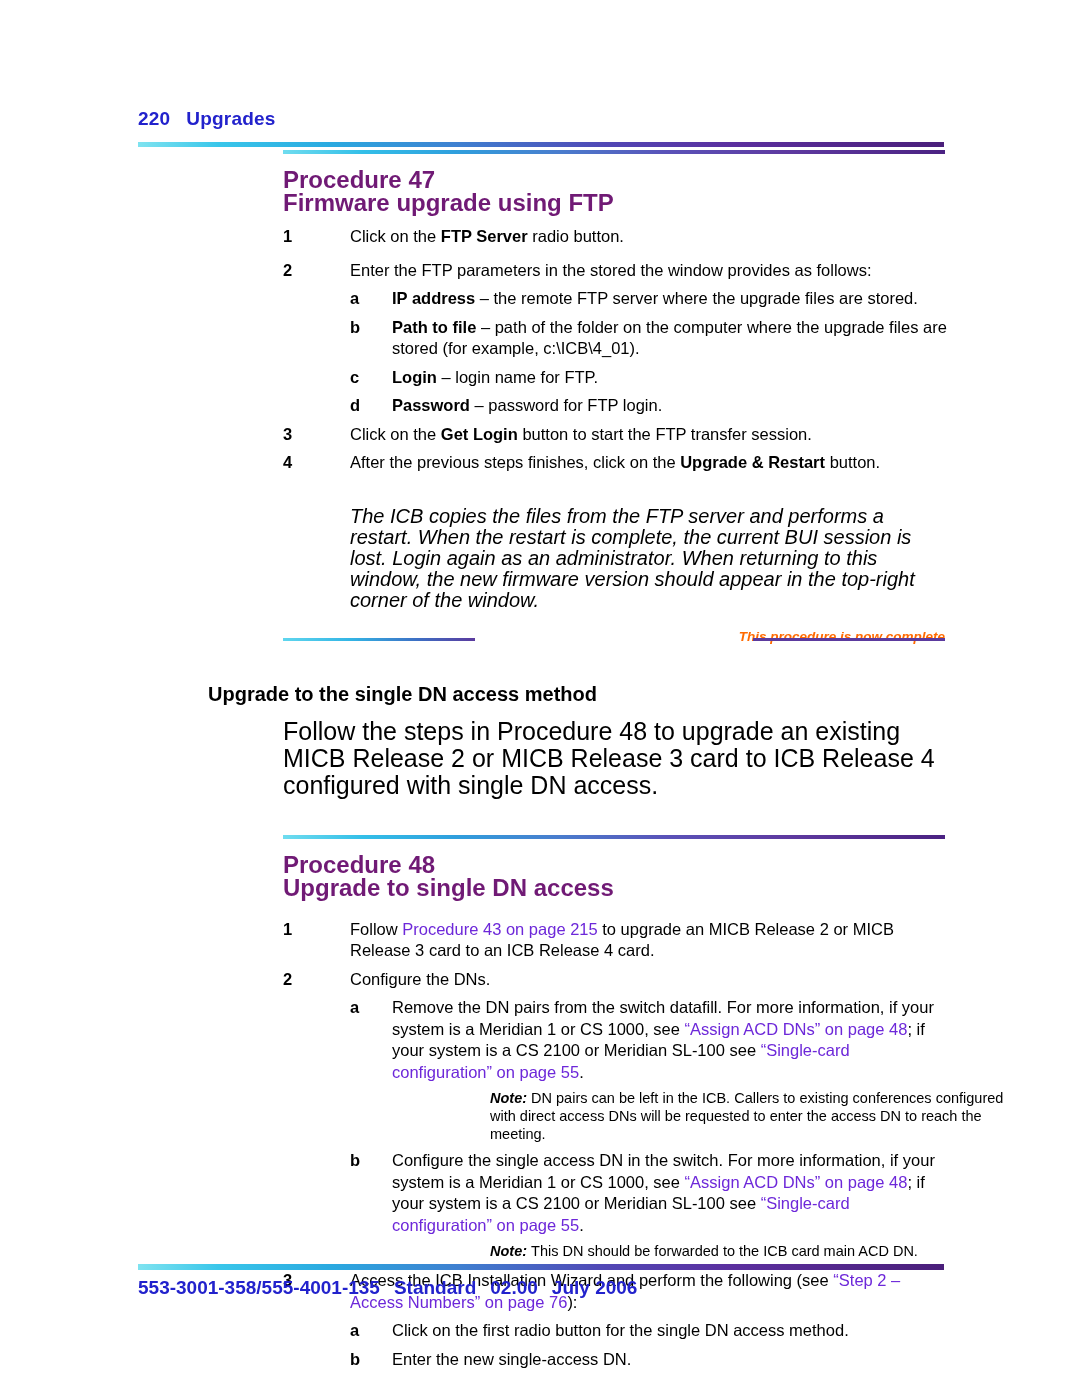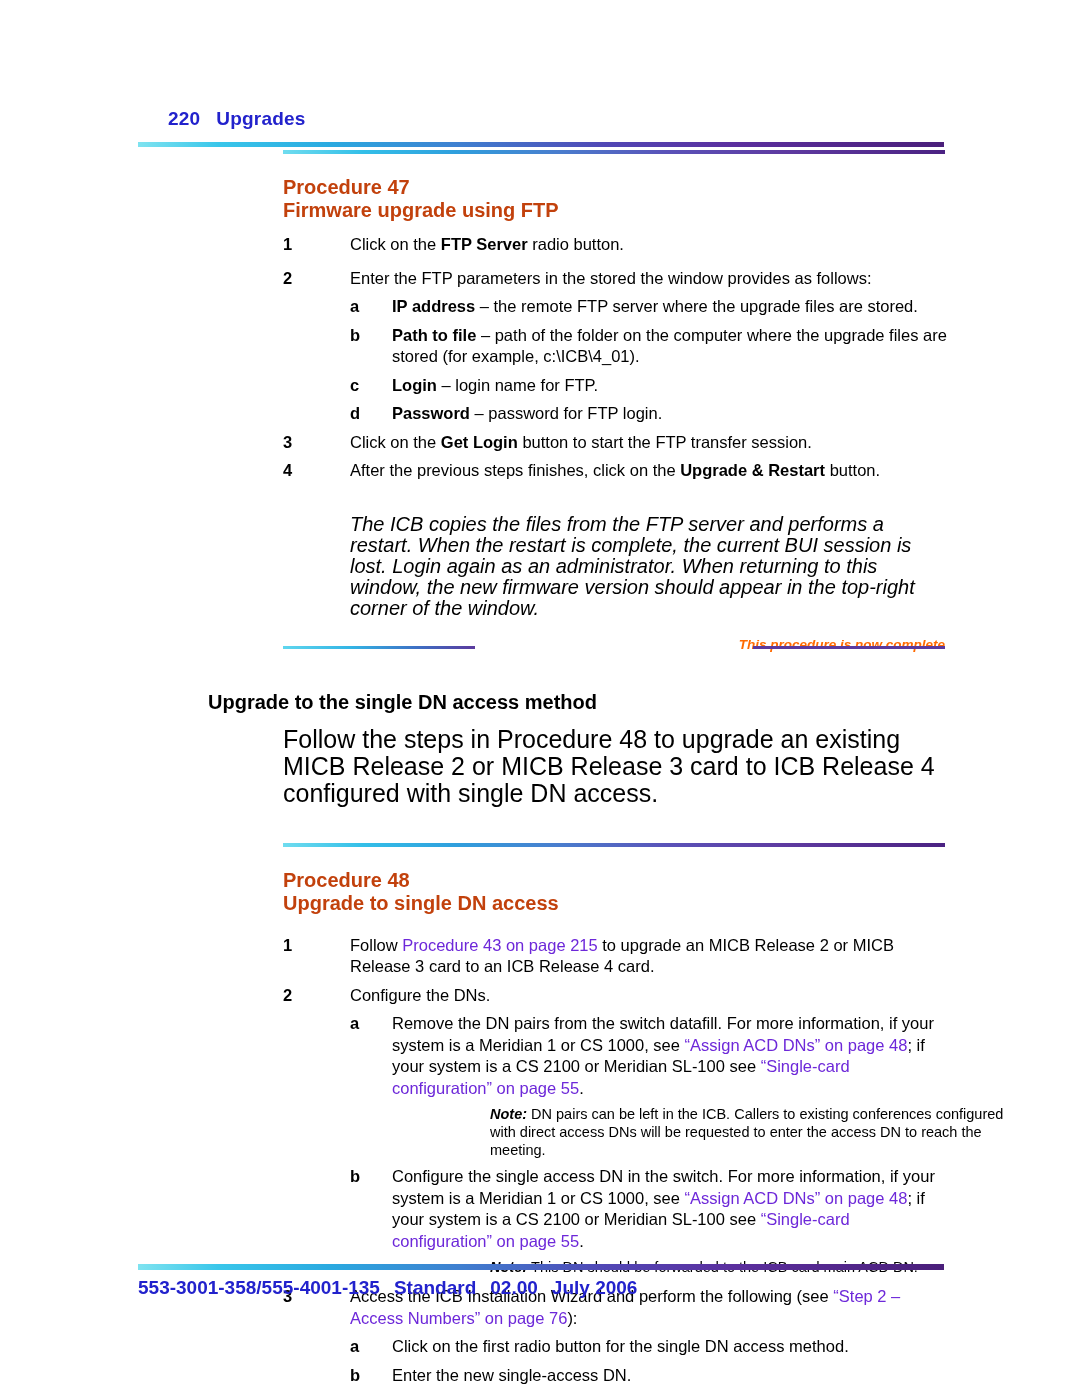--- a/index.html
+++ b/index.html
@@ -30,21 +30,20 @@
     left: 138px;
     top: 108px;
     width: 810px;
   }
   .page-header-text {
     font-size: 19px;
     font-weight: bold;
     color: #2222cc;
     letter-spacing: 0.2px;
     white-space: nowrap;
-    margin-left: 30px;
   }
   .page-header-num { margin-right: 16px; }
 
   .header-rule {
     position: absolute;
     left: 138px;
     top: 142px;
     width: 806px;
     height: 5px;
     background: linear-gradient(to right,
@@ -87,25 +86,25 @@
   .proc-rule {
     margin: 0 0 0 283px;
     width: 662px;
     height: 4px;
     background: linear-gradient(to right,
         #6fdcef 0%, #33bfe8 12%, #2f9fdd 26%,
         #4a7ccd 42%, #5a52b8 58%, #5e3aa0 76%, #4b2282 100%);
   }
 
   .proc-title {
-    margin: 22px 0 0 283px;
-    font-size: 20px;
+    margin: 14px 0 0 283px;
+    font-size: 24px;
     font-weight: bold;
     line-height: 23px;
-    color: #c2410c;
+    color: #701a75;
   }
   .proc-title .line2 { display: block; }
 
   
   .steps { margin: 0; padding: 0; }
   .step {
     position: relative;
     margin: 0 0 0 283px;
     padding-left: 67px;
     width: 595px;

